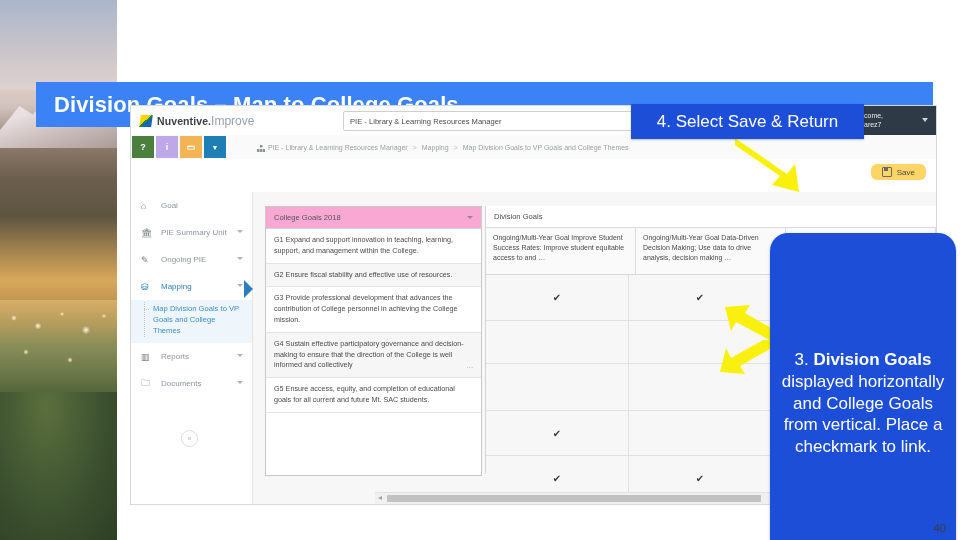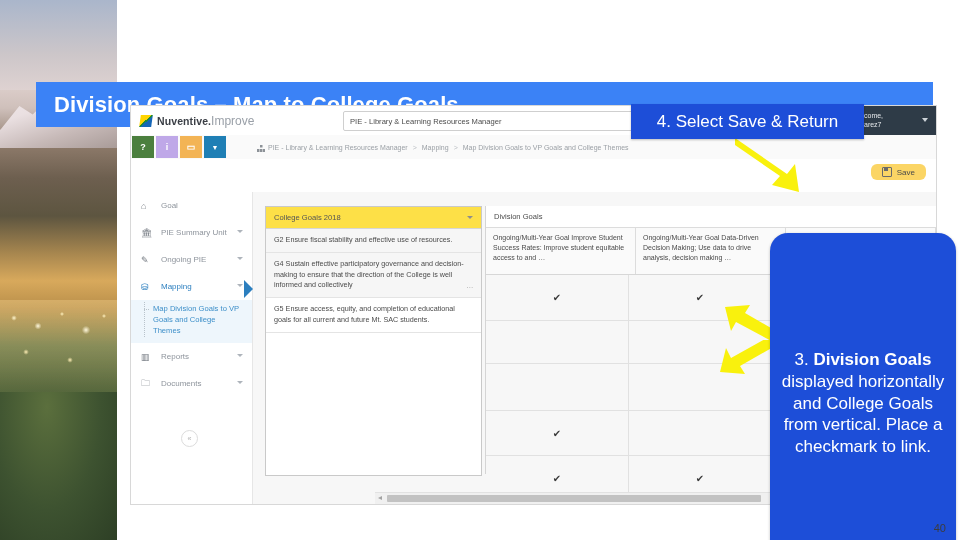--- a/index.html
+++ b/index.html
@@ -180,21 +180,21 @@
     position:absolute;left:122px;top:86px;width:683px;height:312px;background:#f7f7f7;
   }
 
   
   #cg-panel{
     position:absolute;left:12px;top:14px;width:215px;height:268px;
     background:#fff;border:1px solid #c9c9c9;overflow:hidden;
   }
   #cg-select{
     height:21px;border-bottom:1px solid #d6d6d6;display:flex;align-items:center;
-    padding-left:8px;font-size:7.6px;color:#555;position:relative;background:#fde047;
+    padding-left:8px;font-size:7.6px;color:#555;position:relative;background:#f9a8d4;
   }
   #cg-select .caret{
     position:absolute;right:8px;top:9px;width:0;height:0;
     border-left:3px solid transparent;border-right:3px solid transparent;
     border-top:3.5px solid #8d8d8d;
   }
   #cg-head{
     height:24px;display:flex;align-items:center;padding-left:8px;
     font-size:7.6px;color:#3d3d3d;font-weight:bold;border-bottom:1px solid #e0e0e0;
   }
@@ -360,22 +360,28 @@
     </div>
 
     <div id="content">
 
       <div id="cg-panel">
         <div id="cg-select">
           <span>College Goals 2018</span>
           <span class="caret"></span>
         </div>
 
+        <div class="cg-row">
+          <span>G1 Expand and support innovation in teaching, learning, support, and management within the College.</span>
+        </div>
         <div class="cg-row alt">
           <span>G2 Ensure fiscal stability and effective use of resources.</span>
+        </div>
+        <div class="cg-row">
+          <span>G3 Provide professional development that advances the contribution of College personnel in achieving the College mission.</span>
         </div>
         <div class="cg-row alt">
           <span>G4 Sustain effective participatory governance and decision-making to ensure that the direction of the College is well informed and collectively</span>
           <span class="ell">…</span>
         </div>
         <div class="cg-row">
           <span>G5 Ensure access, equity, and completion of educational goals for all current and future Mt. SAC students.</span>
         </div>
       </div>
 

